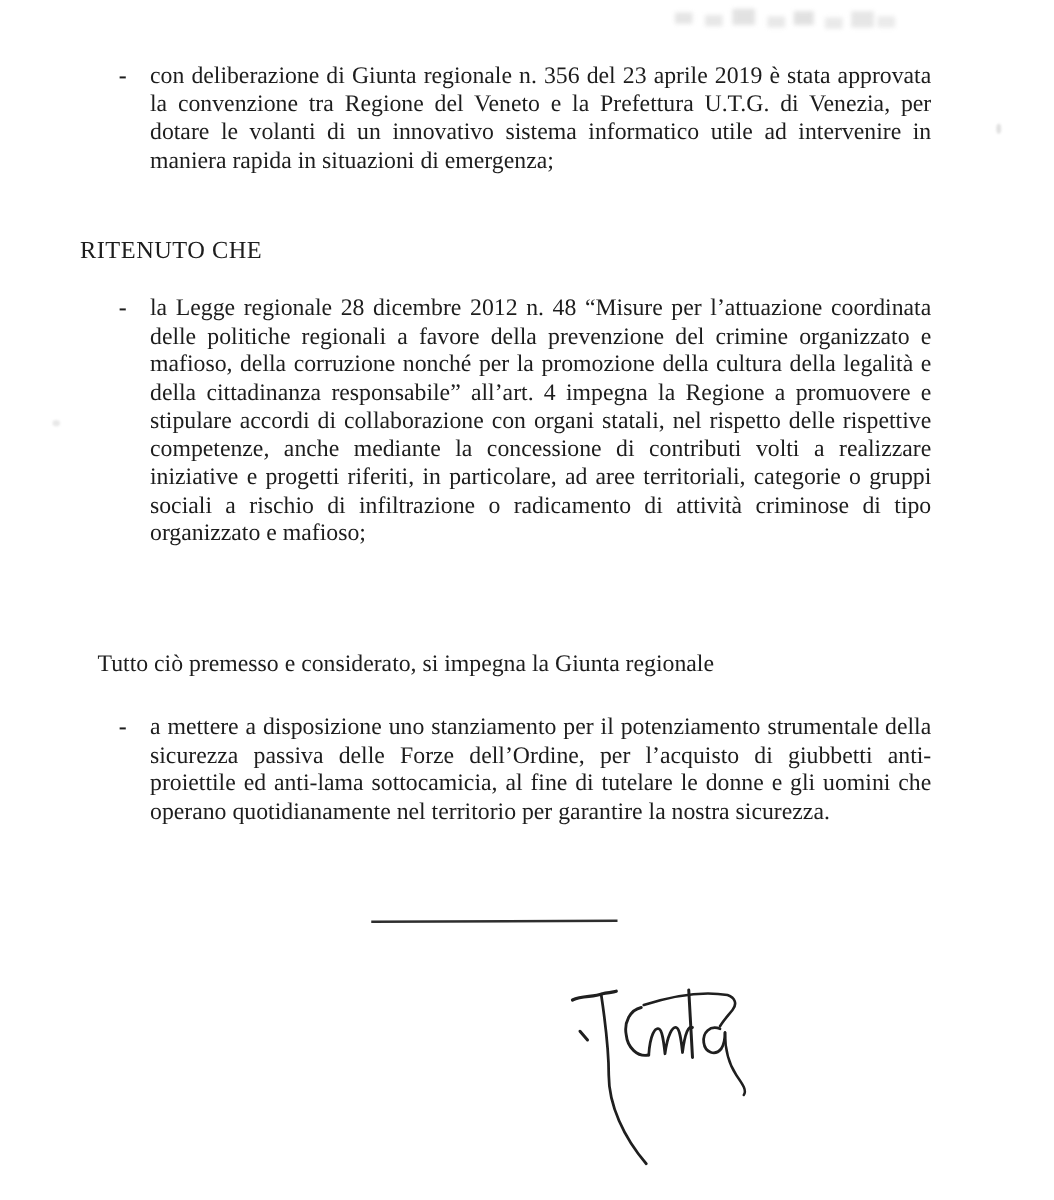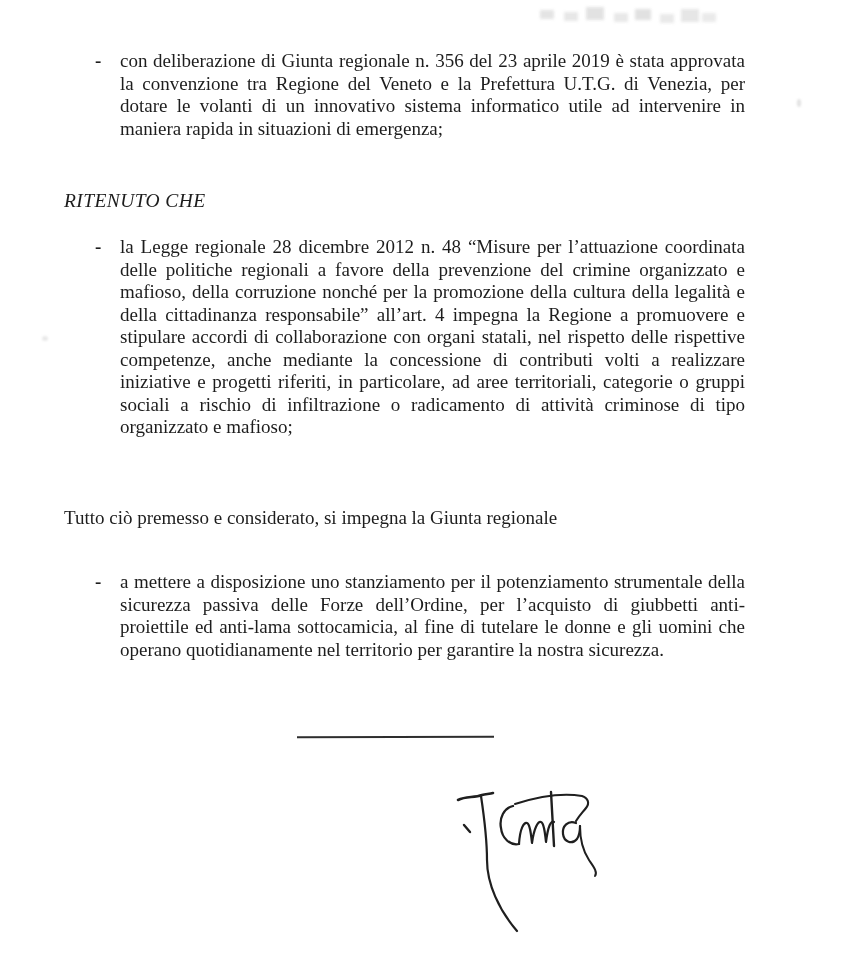--- a/index.html
+++ b/index.html
@@ -89,27 +89,26 @@
 
   .heading {
     position: absolute;
     left: 64px;
     top: 190px;
     margin: 0;
     font-size: 19.5px;
     font-weight: normal;
     letter-spacing: 0.4px;
     line-height: 22px;
-    font-style: italic;
   }
   .plain-par {
     position: absolute;
     left: 63px;
     top: 506px;
-    margin: 1px;
+    margin: 15px;
     font-size: 19px;
     line-height: 22.5px;
     white-space: nowrap;
   }
 
   
   .signature-line {
     position: absolute;
     left: 297px;
     top: 736px;

